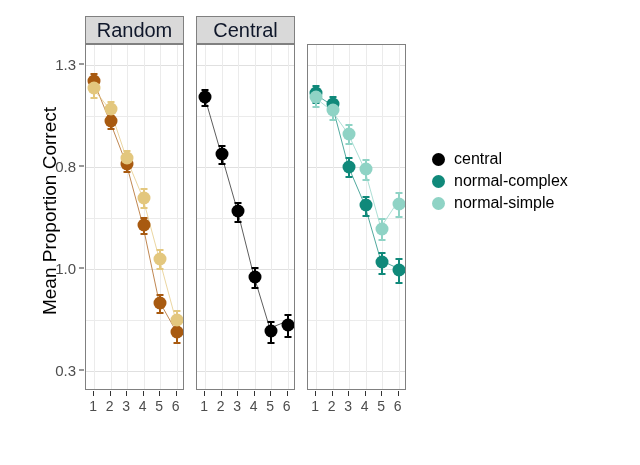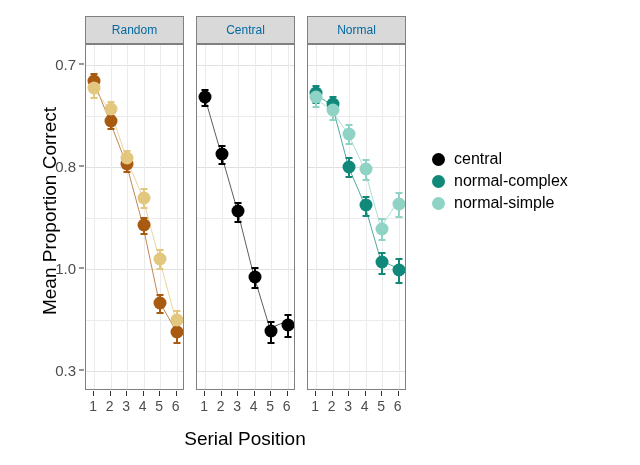--- a/index.html
+++ b/index.html
@@ -71,22 +71,22 @@
     position: absolute;
     top: 0;
     left: 0;
     height: 28px;
     box-sizing: border-box;
     background: #d9d9d9;
     border: 1px solid #808080;
     display: flex;
     align-items: center;
     justify-content: center;
-    font-size: 12px;
-    color: #0369a1;
+    font-size: 20px;
+    color: #0f172a;
   }
   .plotarea {
     position: absolute;
     top: 28px;
     left: 0;
     box-sizing: border-box;
     border: 1px solid #808080;
     background: #ffffff;
     overflow: hidden;
   }
@@ -181,30 +181,29 @@
     margin-left: 6px;
     white-space: nowrap;
   }
 </style>
 </head>
 <body>
 
 <div id="root">
 
   <div class="ylab">Mean Proportion Correct</div>
-  <div class="xlab">Serial Position</div>
 
   <div id="yaxis">
       <div class="ytick" style="top: 369.647px; right: 564px;">0.3</div>
       <div class="ytickmark" style="top: 369.647px;"></div>
       <div class="ytick" style="top: 267.882px; right: 564px;">1.0</div>
       <div class="ytickmark" style="top: 267.882px;"></div>
       <div class="ytick" style="top: 166.118px; right: 564px;">0.8</div>
       <div class="ytickmark" style="top: 166.118px;"></div>
-      <div class="ytick" style="top: 64.3529px; right: 564px;">0.7</div>
+      <div class="ytick" style="top: 64.3529px; right: 564px;">1.3</div>
       <div class="ytickmark" style="top: 64.3529px;"></div>
     </div>
   <div id="panels">
       <div class="panel" style="left: 85px; width: 99px; height: 374px;">
         <div class="strip" style="width: 99px;">Random</div>
         <div class="plotarea" style="width: 99px; height: 346px;">
           <div class="gridh" style="top: 274.765px;"></div>
           <div class="gridh" style="top: 173px;"></div>
           <div class="gridh" style="top: 71.2353px;"></div>
           <div class="gridh major" style="top: 325.647px;"></div>
@@ -334,21 +333,20 @@
       <div class="xtick" style="left: 220.75px; top: 398px;">2</div>
       <div class="xtickmark" style="left: 237.25px; top: 391px;"></div>
       <div class="xtick" style="left: 237.25px; top: 398px;">3</div>
       <div class="xtickmark" style="left: 253.75px; top: 391px;"></div>
       <div class="xtick" style="left: 253.75px; top: 398px;">4</div>
       <div class="xtickmark" style="left: 270.25px; top: 391px;"></div>
       <div class="xtick" style="left: 270.25px; top: 398px;">5</div>
       <div class="xtickmark" style="left: 286.75px; top: 391px;"></div>
       <div class="xtick" style="left: 286.75px; top: 398px;">6</div>
       <div class="panel" style="left: 307px; width: 99px; height: 374px;">
-        <div class="strip" style="width: 99px;">Normal</div>
         <div class="plotarea" style="width: 99px; height: 346px;">
           <div class="gridh" style="top: 274.765px;"></div>
           <div class="gridh" style="top: 173px;"></div>
           <div class="gridh" style="top: 71.2353px;"></div>
           <div class="gridh major" style="top: 325.647px;"></div>
           <div class="gridh major" style="top: 223.882px;"></div>
           <div class="gridh major" style="top: 122.118px;"></div>
           <div class="gridh major" style="top: 20.3529px;"></div>
           <div class="gridv" style="left: 8.25px;"></div>
           <div class="gridv" style="left: 24.75px;"></div>

